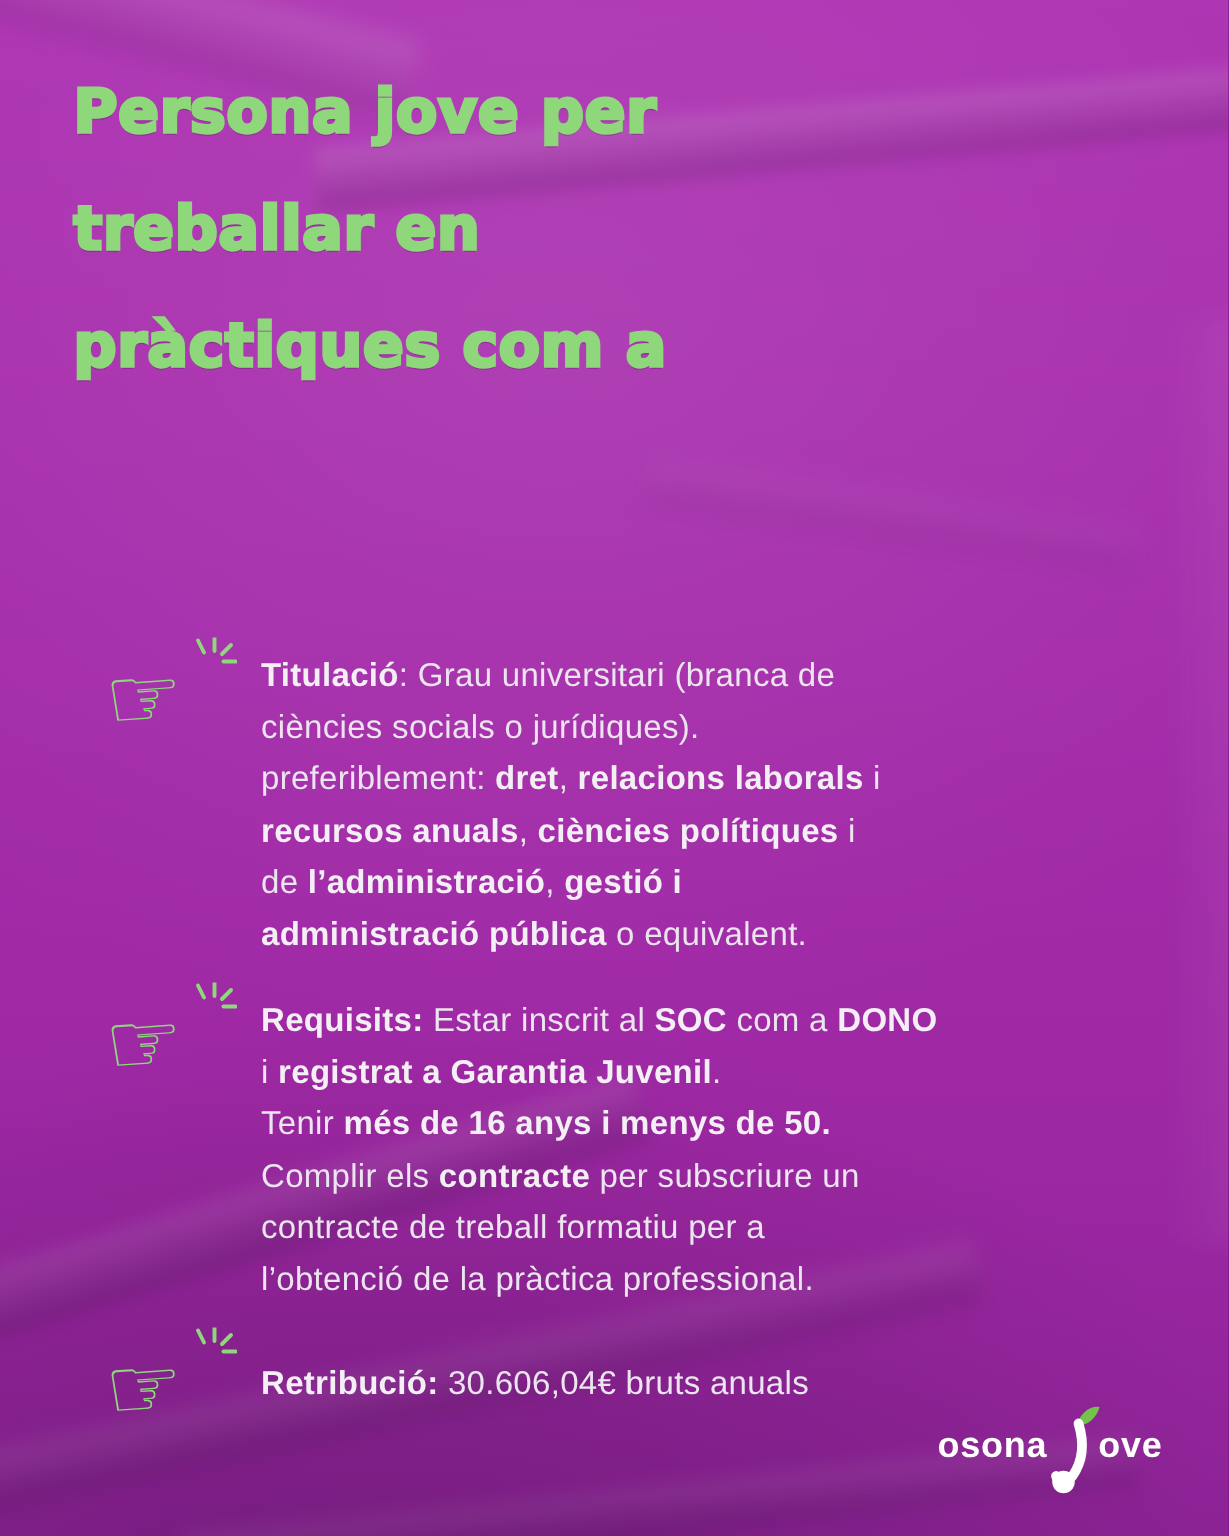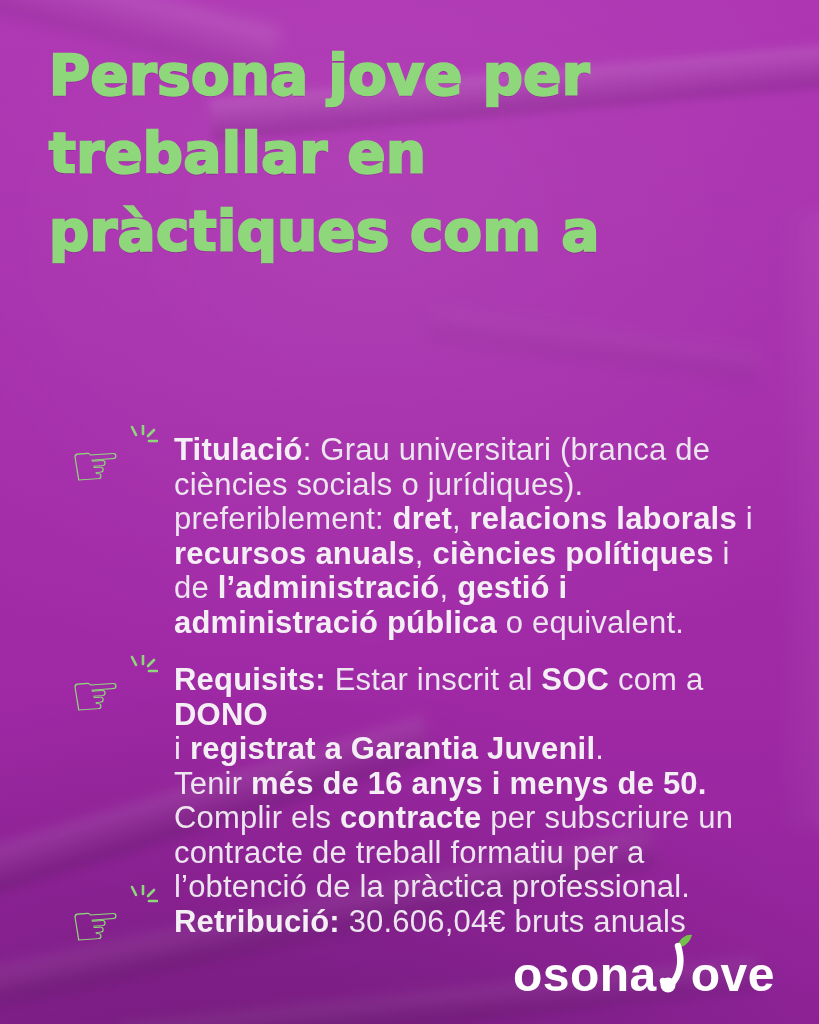--- a/index.html
+++ b/index.html
@@ -28,21 +28,21 @@
   .c6{left:120px;top:990px;width:640px;height:34px;transform:rotate(-6deg);
       background:linear-gradient(180deg,rgba(255,255,255,0.08),rgba(50,4,60,0.18));filter:blur(6px);}
   .c7{left:430px;top:330px;width:330px;height:30px;transform:rotate(8deg);
       background:linear-gradient(180deg,rgba(255,255,255,0.05),rgba(60,5,70,0.10));filter:blur(8px);}
 
   
   .title{
     position:absolute;left:49px;top:36px;margin:0;padding:0 10px 26px 0;
     font-family:"DejaVu Sans", sans-serif;
     font-weight:800;
-    font-size:56px;line-height:78px;
+    font-size:40px;line-height:78px;
     letter-spacing:0.5px;
     color:#8ed87b;
     -webkit-text-stroke:2.4px #8ed87b;
     white-space:pre-line;
     text-shadow:0 2px 0 rgba(60,10,60,0.25);
   }
   .title .u{
     text-decoration:underline;
     text-decoration-thickness:7px;
     text-underline-offset:14px;
@@ -60,33 +60,33 @@
     font-family:"DejaVu Sans", sans-serif;
     font-size:58px;line-height:1.1;
     color:#8ed87b;
     transform:rotate(-4deg);
   }
   .hand svg.sparkles{position:absolute;left:58px;top:-8px;}
 
   .btext{
     margin:0;width:604px;
     color:#ece4ee;
-    font-size:31px;line-height:34.5px;
+    font-size:22px;line-height:34.5px;
     letter-spacing:0.2px;
     white-space:pre-line;
   }
   .btext b{font-weight:700;color:#f4eef5;}
   .b3 .btext{margin-top:12px;}
 
   
   .logo{
     position:absolute;right:44px;bottom:22px;
     display:flex;align-items:baseline;
     color:#ffffff;font-weight:700;
-    font-size:48px;letter-spacing:0.5px;
+    font-size:24px;letter-spacing:0.5px;
     font-family:"Liberation Sans", sans-serif;
   }
   .logo .jmark{align-self:flex-start;margin:-14px -2px 0 2px;}
 </style>
 </head>
 <body>
 
 <div class="poster">
 
   <div class="crease c1"></div>

